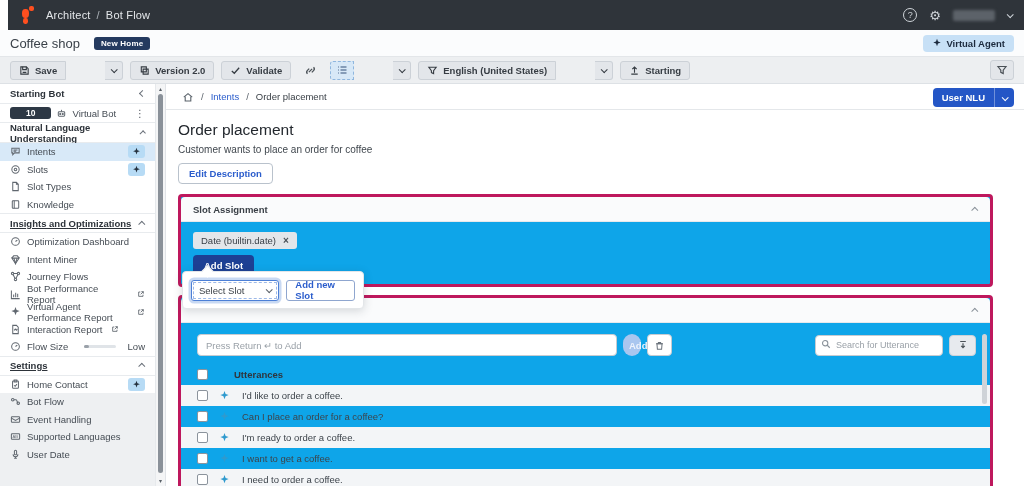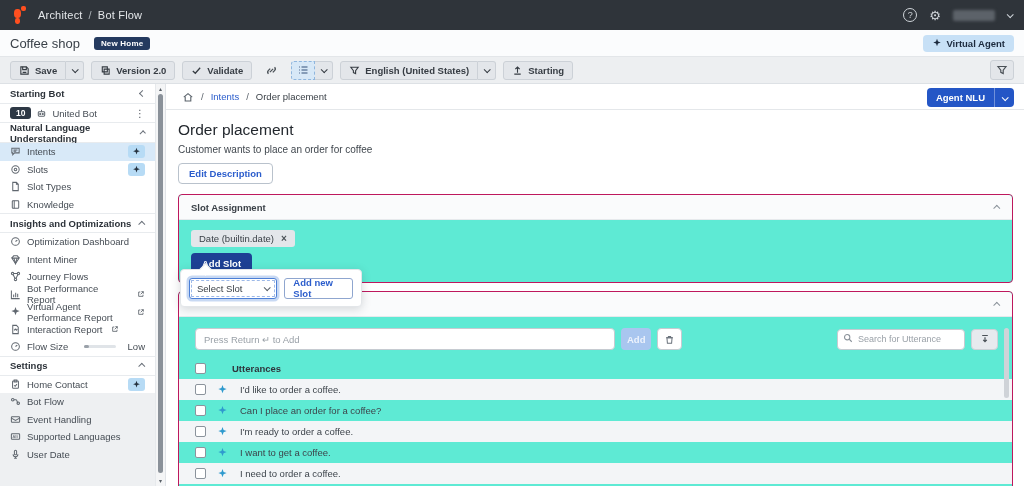--- a/index.html
+++ b/index.html
@@ -1,21 +1,21 @@
 <!DOCTYPE html>
 <html><head>
 <meta charset="utf-8">
 <style>
   html,body{margin:0;padding:0;background:#fff;}
   *{box-sizing:border-box;}
   .app{position:relative;width:1024px;height:486px;overflow:hidden;
        font-family:"Liberation Sans","DejaVu Sans",sans-serif;color:#3a4047;background:#fff;}
 
   
-  .topbar{position:absolute;top:0;left:0;right:0;height:30px;background:#2f343a;
+  .topbar{position:absolute;top:0;left:8px;right:0;height:30px;background:#2f343a;
           display:flex;align-items:center;padding:0 12px;color:#e4e7ea;}
   .logo{width:16px;height:18px;position:relative;}
   .logo i{position:absolute;background:#ff4f1f;border-radius:40%;}
   .logo i:nth-child(1){width:5px;height:5px;right:2px;top:0;}
   .logo i:nth-child(2){width:7px;height:9px;left:2px;top:3px;border-radius:45%;}
   .logo i:nth-child(3){width:5px;height:6px;left:3px;bottom:0;}
   .topbar-title{margin-left:10px;font-size:11px;letter-spacing:.2px;display:flex;gap:6px;align-items:center;}
   .topbar-sep{color:#aab0b6;}
   .topbar-right{margin-left:auto;display:flex;align-items:center;gap:12px;}
   .help-circ{width:14px;height:14px;border:1.2px solid #cfd4d9;border-radius:50%;
@@ -32,21 +32,21 @@
            border-bottom:1px solid #e3e6e9;display:flex;align-items:center;padding:0 10px;}
   .flow-name{font-size:13px;color:#3a4149;}
   .flow-badge{margin-left:14px;background:#243a5f;color:#fff;font-size:8px;font-weight:700;
               padding:2px 7px;border-radius:3px;letter-spacing:.2px;}
   .va-btn{margin-left:auto;display:flex;align-items:center;gap:4px;background:#c7e0f6;
           border-radius:4px;padding:3px 9px;font-size:9.5px;font-weight:700;color:#1c2a3e;cursor:pointer;}
 
   
   .toolbar{position:absolute;top:57px;left:0;right:0;height:27px;background:#edeff1;
            border-bottom:1px solid #dde1e5;display:flex;align-items:center;padding:0 10px;gap:7px;}
-  .tgroup{display:flex;}
+  .tgroup{display:flex;gap:39px;}
   .tbtn{height:19px;display:inline-flex;align-items:center;gap:5px;background:#e3e6ea;
         border:1px solid #ccd1d7;border-radius:3px;padding:0 8px;font-size:9.5px;
         font-weight:700;color:#363c43;cursor:pointer;white-space:nowrap;}
   .tgroup .tbtn:first-child{border-top-right-radius:0;border-bottom-right-radius:0;}
   .tgroup .tbtn:last-child{border-top-left-radius:0;border-bottom-left-radius:0;border-left:none;padding:0 6px;}
   .tbtn.icon-only{padding:0 5px;}
   .tbtn.plain{background:transparent;border-color:transparent;}
   .tbtn.active{background:#d7e8f7;border:1px dashed #8fb6de;}
   .tb-spacer{flex:1;}
   .tb-search{position:relative;}
@@ -59,24 +59,24 @@
 
   
   .body{position:absolute;top:84px;left:0;right:0;bottom:0;display:flex;}
 
   
   .sidebar{width:155px;flex-shrink:0;background:#fff;font-size:9.5px;color:#454c54;
            display:flex;flex-direction:column;overflow:hidden;}
   .sb-h{height:20px;flex-shrink:0;display:flex;align-items:center;padding:0 10px;font-weight:700;
         color:#2d333a;border-bottom:1px solid #e8ebee;}
   .sb-h .rt{margin-left:auto;color:#6a717a;}
-  .sb-h.bt{border-top:1px solid #e8ebee;}
+  .sb-h.bt{border-top:1px solid #e8ebee;text-decoration:underline;}
   .sb-bot{height:19px;flex-shrink:0;display:flex;align-items:center;gap:5px;padding:0 10px;
           border-bottom:1px solid #e8ebee;}
-  .bot-badge{background:#2d3845;color:#fff;font-size:8.5px;font-weight:700;padding:1px 6px;border-radius:3px;}
+  .bot-badge{background:#2d3845;color:#fff;font-size:8.5px;font-weight:700;padding:1px 16px;border-radius:3px;}
   .kebab{margin-left:auto;color:#555b62;font-size:10px;}
   .sb-item{height:17.5px;flex-shrink:0;display:flex;align-items:center;gap:6px;padding:0 10px;cursor:pointer;}
   .sb-item .ico{color:#60676f;}
   .sb-item.selected{background:#d8e9f8;}
   .spark-chip{margin-left:auto;width:17px;height:13px;background:#b7dbf5;border-radius:3px;
               display:flex;align-items:center;justify-content:center;color:#25313e;cursor:pointer;}
   .ext{color:#60676f;margin-left:2px;}
   .fs-track{flex:1;height:3px;background:#e0e4e8;border-radius:2px;margin:0 6px 0 10px;position:relative;}
   .fs-fill{position:absolute;left:0;top:0;bottom:0;width:15%;background:#9aa1a9;border-radius:2px;}
   .fs-low{color:#454c54;}
@@ -100,21 +100,21 @@
   .testnlu .lbl{padding:0 9px;}
   .testnlu .dv{width:1px;align-self:stretch;background:rgba(255,255,255,.35);}
   .testnlu .cv{padding:0 7px;}
 
   .page-head{padding:11px 0 0 12px;}
   .page-title{font-size:15.5px;color:#23282e;margin:0;font-weight:400;}
   .page-desc{font-size:10px;color:#40474e;margin-top:5px;}
   .edit-btn{margin-top:8px;display:inline-block;background:#fff;border:1px solid #b9c2cc;
             border-radius:4px;padding:4px 10px;font-size:9.5px;font-weight:700;color:#2b5dcc;cursor:pointer;}
 
-  .card{margin:0 11px 0 12px;border:1px solid #be185d;border-radius:4px;background:#5eead4;}
+  .card{margin:0 31px 0 12px;border:3px solid #be185d;border-radius:4px;background:#0ea5e9;}
   .card-h{height:25px;background:#fafbfc;border-bottom:1px solid #e6e9ec;display:flex;align-items:center;
           padding:0 12px;font-size:9.5px;font-weight:700;color:#3a4047;border-radius:4px 4px 0 0;}
   .card-h .caret{margin-left:auto;color:#8a929a;}
   .card1{margin-top:10px;position:relative;}
   .card1-body{padding:8px 12px 8px 12px;}
   .chip{display:inline-flex;align-items:center;background:#e3e6ea;border-radius:3px;
         padding:3px 8px;font-size:9.5px;color:#3a4047;}
   .chip .x{margin-left:7px;font-weight:700;color:#4a5157;cursor:pointer;font-size:10px;line-height:1;}
   .addslot{margin-top:6px;display:inline-block;background:#1d4094;color:#fff;font-size:9.5px;
            font-weight:700;padding:5px 11px;border-radius:4px;cursor:pointer;}
@@ -128,22 +128,22 @@
            box-shadow:0 0 0 2.5px rgba(96,146,222,.35);outline:1px dashed #9db9e8;outline-offset:-3px;
            display:flex;align-items:center;padding:0 7px;font-size:9.5px;color:#3a4047;cursor:pointer;}
   .slot-select .cv{margin-left:auto;color:#5a6168;}
   .addnew{height:21px;border:1px solid #8fa6cf;border-radius:3px;background:#fff;color:#2b5dcc;
            font-size:9.5px;font-weight:700;display:flex;align-items:center;padding:0 8px;cursor:pointer;}
 
   .card2{margin-top:8px;position:relative;}
   .utt-toolbar{display:flex;align-items:center;padding:11px 14px 8px 16px;gap:6px;}
   .utt-input{width:420px;height:22px;border:1px solid #c6cbd1;border-radius:4px;padding:0 8px;
              font-size:9.5px;color:#3a4047;font-family:Liberation Sans, sans-serif;}
-  .add-btn{width:30px;height:22px;background:#a9c6ef;color:#eef3fc;font-size:9.5px;font-weight:700;
-           border:none;border-radius:4px;}
+  .add-btn{width:18px;height:22px;background:#a9c6ef;color:#eef3fc;font-size:9.5px;font-weight:700;
+           border:none;border-radius:10px;}
   .trash-btn{width:25px;height:22px;border:1px solid #c6cbd1;border-radius:4px;background:#fff;
            display:flex;align-items:center;justify-content:center;color:#6a727b;cursor:pointer;}
   .utt-search{position:relative;}
   .utt-search input{width:128px;height:21px;border:1px solid #c6cbd1;border-radius:4px;background:#fff;
            padding:0 6px 0 20px;font-size:9px;font-family:inherit;}
   .utt-search .s-ico{position:absolute;left:6px;top:5px;color:#8a929a;}
   .import-btn{width:27px;height:21px;background:#e7eaee;border:1px solid #ccd1d7;border-radius:4px;
            display:flex;align-items:center;justify-content:center;color:#4a5157;cursor:pointer;}
   .utt-head{display:flex;align-items:center;height:21px;padding:0 16px;}
   .utt-head .col{margin-left:26px;font-weight:700;font-size:9.5px;color:#2f353c;}
@@ -286,21 +286,21 @@
       <div class="sb-bot">
         <span class="bot-badge">10</span>
         <span class="i ico" style="color:#60676f">
           <svg width="11" height="11" viewBox="0 0 12 12" fill="none" stroke="currentColor" stroke-width="1.1">
               <rect x="2.5" y="4" width="7" height="5" rx="1"></rect>
               <path d="M6 4V2"></path>
               <circle cx="4.6" cy="6.5" r=".6" fill="currentColor"></circle>
               <circle cx="7.4" cy="6.5" r=".6" fill="currentColor"></circle>
             </svg>
         </span>
-        <span>United Bot</span>
+        <span>Virtual Bot</span>
         <span class="kebab">⋮</span>
       </div>
 
       <div class="sb-h">
         <span>Natural Language Understanding</span>
         <span class="rt chev up"></span>
       </div>
       <div class="sb-item selected">
         <span class="i ico">
           <svg width="11" height="11" viewBox="0 0 12 12" fill="none" stroke="currentColor" stroke-width="1.1">
@@ -512,21 +512,21 @@
               <path d="M1.8 6.2L6 2.6l4.2 3.6"></path>
               <path d="M3.2 5.4V10h5.6V5.4"></path>
             </svg>
         </span>
         <span>/</span>
         <span class="crumb-link">Intents</span>
         <span>/</span>
         <span class="crumb-cur">Order placement</span>
       </div>
       <div class="testnlu">
-        <span class="lbl">Agent NLU</span>
+        <span class="lbl">User NLU</span>
         <span class="dv"></span>
         <span class="cv"><span class="chev"></span></span>
       </div>
 
       <div class="page-head">
         <h1 class="page-title">Order placement</h1>
         <div class="page-desc">Customer wants to place an order for coffee</div>
         <span class="edit-btn">Edit Description</span>
       </div>
 

